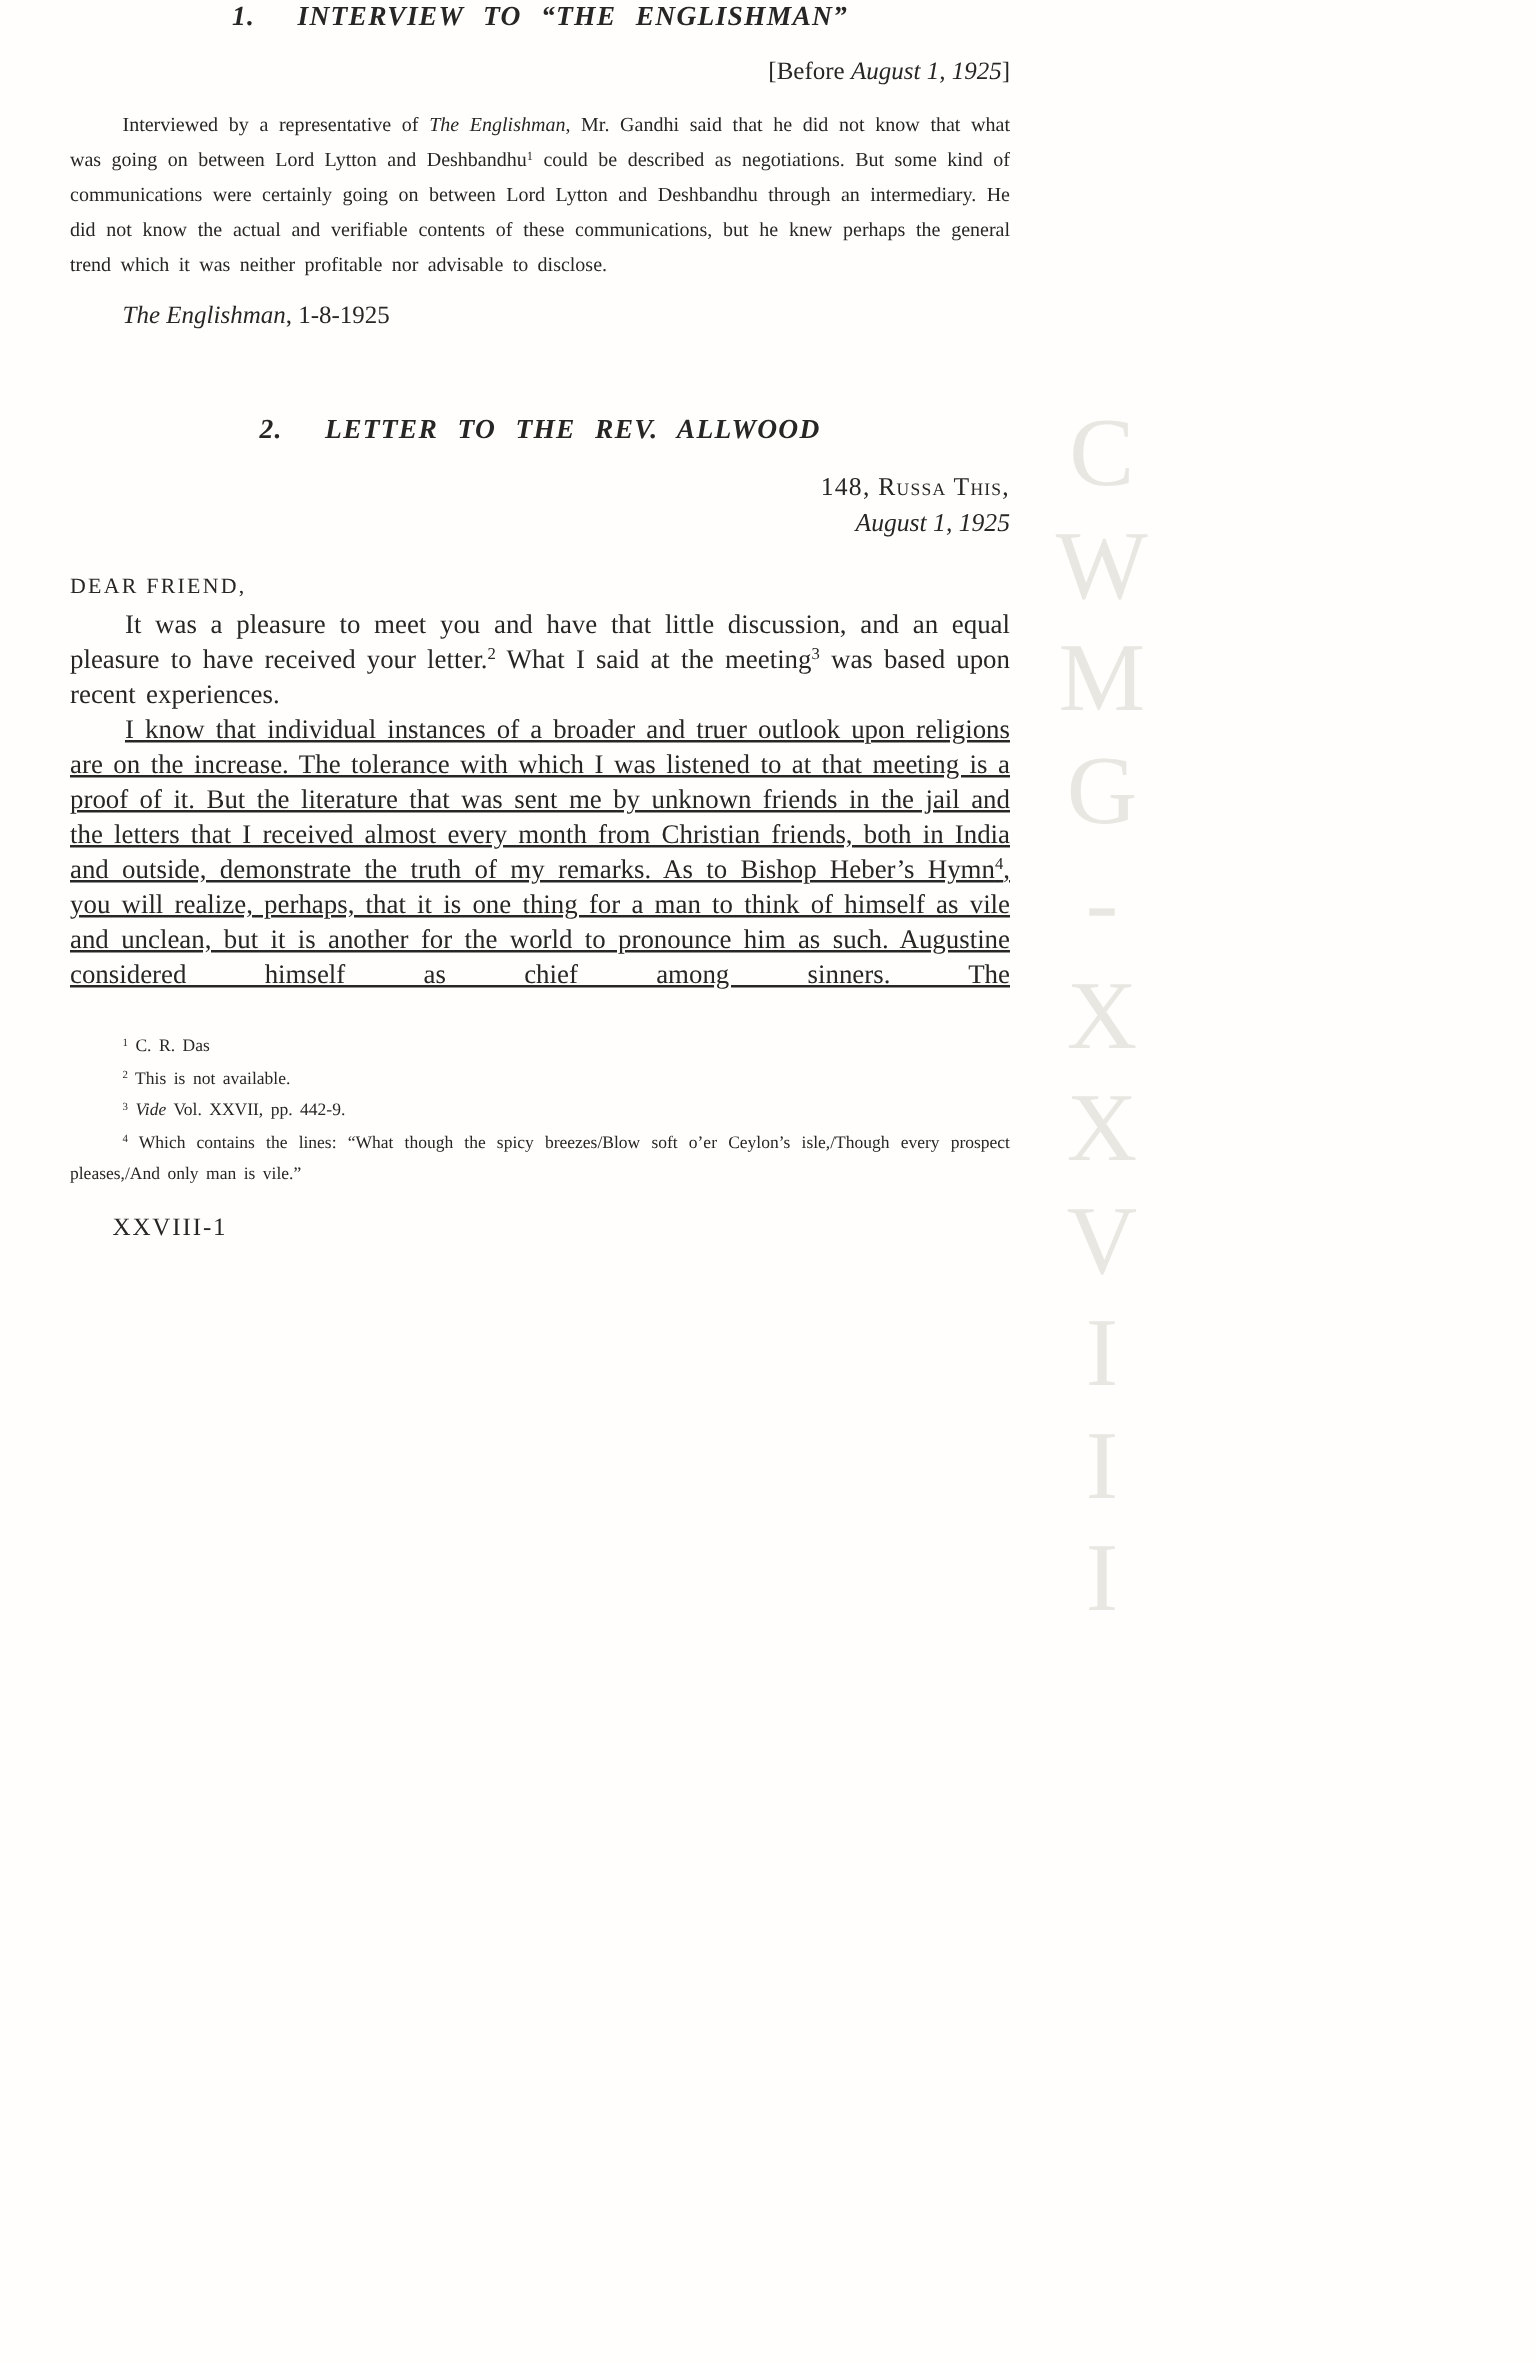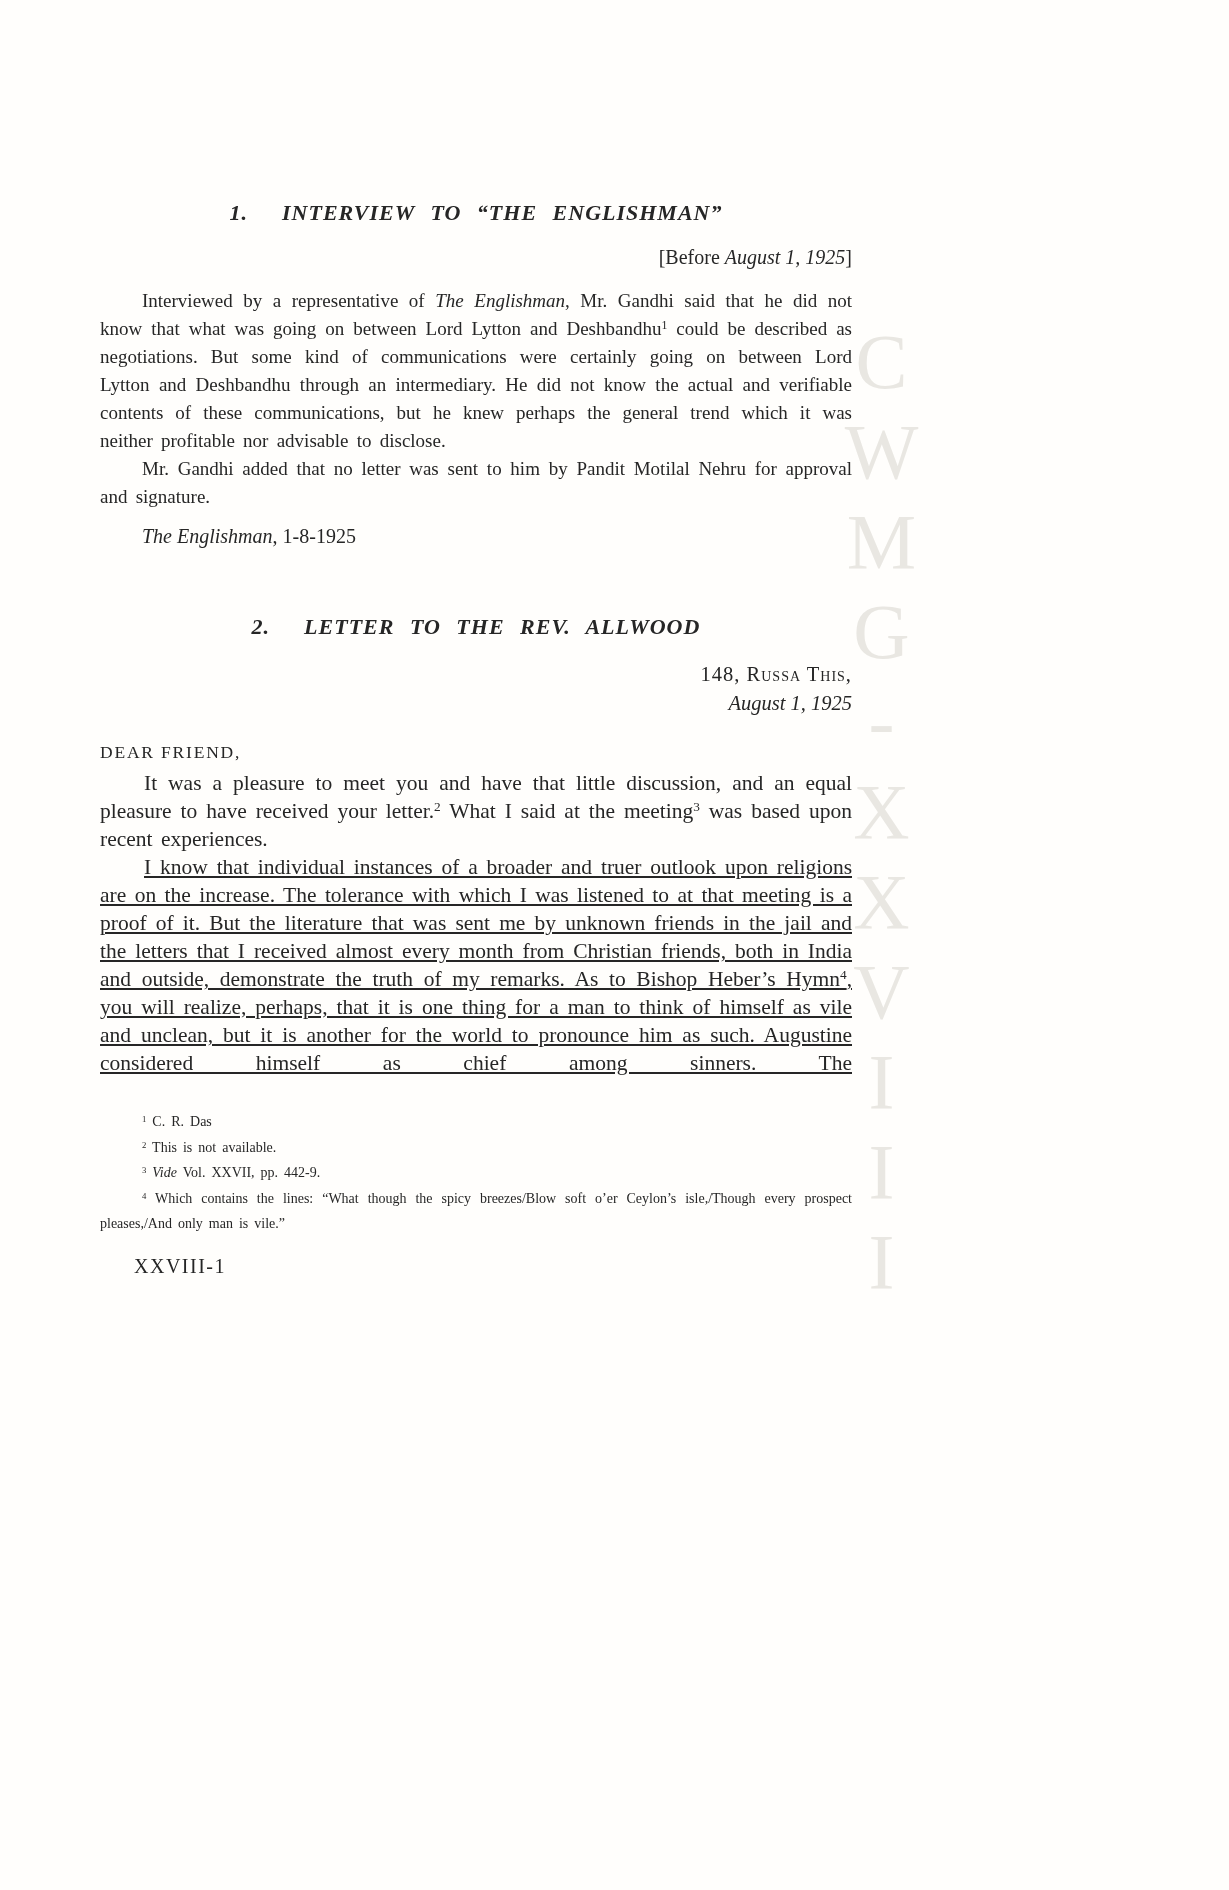--- a/index.html
+++ b/index.html
@@ -20,40 +20,39 @@
     text-orientation: upright;
     font-size: 78px;
     letter-spacing: 3px;
     color: #e9e7e2;
     z-index: 0;
     user-select: none;
   }
   .content {
     position: relative;
     z-index: 1;
-    margin-left: 100px;
+    margin-left: 56px;
     width: 752px;
-    padding-top: 200px;
   }
   .heading {
     text-align: center;
     font-style: italic;
     font-size: 22px;
     letter-spacing: 1px;
     word-spacing: 9px;
     margin: 0 0 20px 0;
   }
   .heading .num { margin-right: 34px; }
   .dateline {
     text-align: right;
     font-size: 20px;
     margin: 0 0 18px 0;
   }
   .body-para {
-    font-size: 19px;
+    font-size: 16px;
     line-height: 28px;
     text-align: justify;
     text-indent: 42px;
     word-spacing: 3.5px;
     margin: 0;
   }
   .letter-para {
     font-size: 21.5px;
     line-height: 28px;
     text-align: justify;
@@ -112,21 +111,20 @@
   <div class="watermark">CWMG-XXVIII</div>
 
   <div class="content">
 
     <div>
       <h1 class="heading">
         <span class="num">1.</span><span>INTERVIEW TO “THE ENGLISHMAN”</span>
       </h1>
       <div class="dateline"><span>[Before </span><span class="run-i">August 1, 1925</span><span>]</span></div>
       <p class="body-para"><span>Interviewed by a representative of </span><span class="run-i">The Englishman</span><span>, Mr. Gandhi said that he did not know that what was going on between Lord Lytton and Deshbandhu</span><sup>1</sup><span> could be described as negotiations. But some kind of communications were certainly going on between Lord Lytton and Deshbandhu through an intermediary. He did not know the actual and verifiable contents of these communications, but he knew perhaps the general trend which it was neither profitable nor advisable to disclose.</span></p>
-      <p class="body-para"><span>Mr. Gandhi added that no letter was sent to him by Pandit Motilal Nehru for approval and signature.</span></p>
       <p class="source-line"><span class="run-i">The Englishman</span><span>, 1-8-1925</span></p>
     </div>
 
     <div>
       <h1 class="heading heading-2">
         <span class="num">2.</span><span>LETTER TO THE REV. ALLWOOD</span>
       </h1>
       <div class="address-block">
         <div class="smallcaps">148, Russa This,</div>
         <div class="addr-date">August 1, 1925</div>

